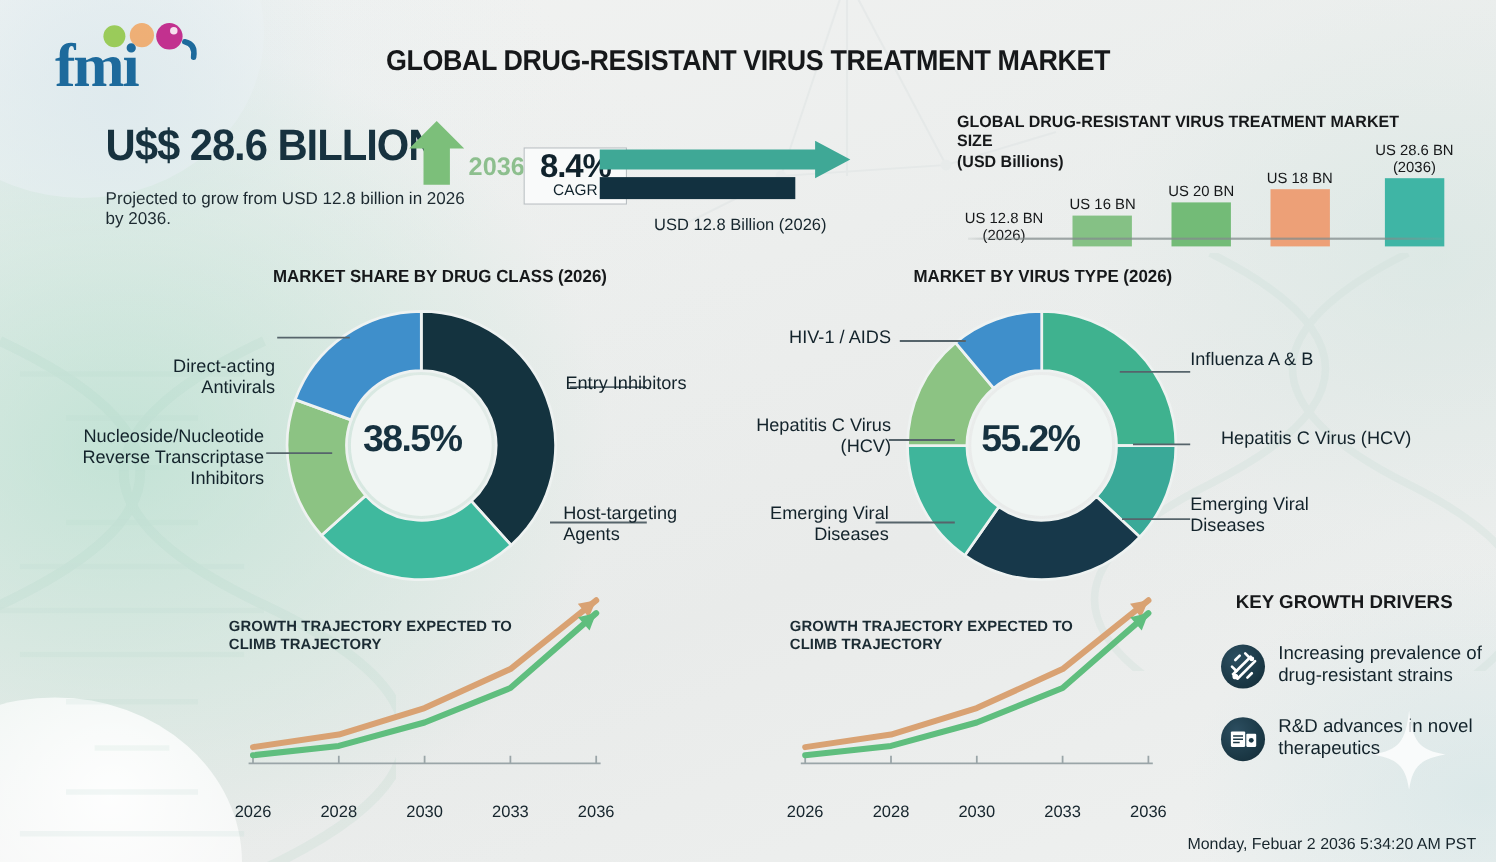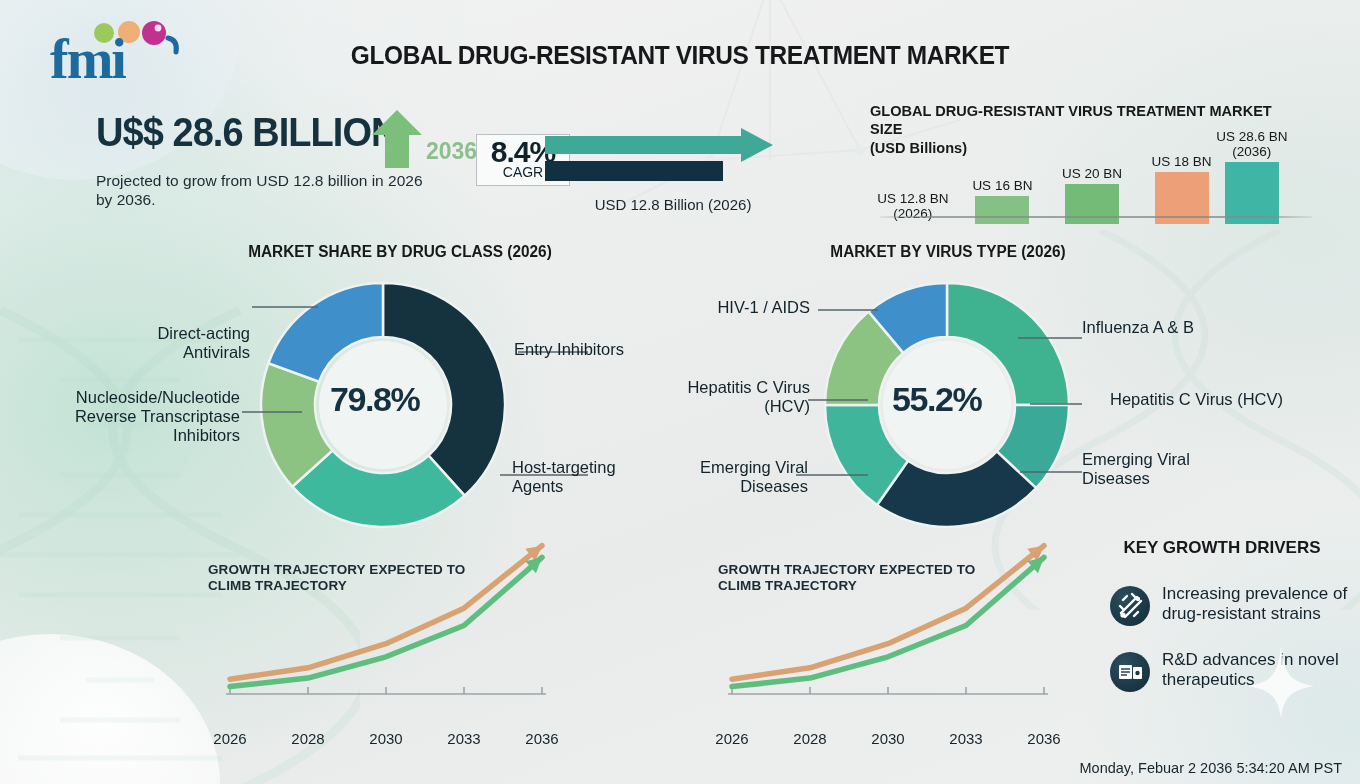--- a/index.html
+++ b/index.html
@@ -241,36 +241,36 @@
         <div class="msz-bar" style="height: 28px; width: 54px; background: rgb(133, 193, 133);"></div>
       </div>
       <div class="msz-col" style="left: 179.2px; width: 89.6px;">
         <div class="msz-lab">US 20 BN</div>
         <div class="msz-bar" style="height: 40px; width: 54px; background: rgb(115, 187, 119);"></div>
       </div>
       <div class="msz-col" style="left: 268.8px; width: 89.6px;">
         <div class="msz-lab">US 18 BN</div>
         <div class="msz-bar" style="height: 52px; width: 54px; background: rgb(237, 160, 119);"></div>
       </div>
-      <div class="msz-col" style="left: 339px; width: 89.6px;">
+      <div class="msz-col" style="left: 373px; width: 89.6px;">
         <div class="msz-lab">US 28.6 BN<br>(2036)</div>
         <div class="msz-bar" style="height: 62px; width: 54px; background: rgb(63, 181, 165);"></div>
       </div>
     </div>
   <div id="msz-axis"></div>
 
   <div class="chart-title" style="left:240px; top:243px; width:320px;">MARKET SHARE BY DRUG CLASS (2026)</div>
   <svg class="donut" style="left:256px; top:278px; width:254px; height:254px;" viewBox="0 0 254 254" id="donut-left">
       <path d="M127.00000000000001,5 A122,122 0 0 1 208.6339339757807,217.66366870824208 L172.50088123240238,177.53384813246282 A68,68 0 0 0 127,59 Z" fill="#14333f" stroke="#eef2f1" stroke-width="2.5"></path>
       <path d="M208.6339339757807,217.66366870824208 A122,122 0 0 1 36.33633129175793,208.63393397578074 L76.4661518675372,172.50088123240238 A68,68 0 0 0 172.50088123240238,177.53384813246282 Z" fill="#3fb99e" stroke="#eef2f1" stroke-width="2.5"></path>
       <path d="M36.33633129175793,208.63393397578074 A122,122 0 0 1 12.357500264119167,85.27354251426843 L63.100901786558225,103.74263025385453 A68,68 0 0 0 76.4661518675372,172.50088123240238 Z" fill="#8cc383" stroke="#eef2f1" stroke-width="2.5"></path>
       <path d="M12.357500264119167,85.27354251426843 A122,122 0 0 1 126.99999999999997,5 L126.99999999999999,59 A68,68 0 0 0 63.100901786558225,103.74263025385453 Z" fill="#3f8fcb" stroke="#eef2f1" stroke-width="2.5"></path>
       <circle cx="127" cy="127" r="64" fill="#f0f5f3"></circle>
     </svg>
-  <div class="donut-center-label" style="left:330px; top:380px;">79.8%</div>
+  <div class="donut-center-label" style="left:330px; top:380px;">38.5%</div>
 
   <svg style="position:absolute;left:240px;top:280px;width:420px;height:250px;pointer-events:none;" viewBox="0 0 420 250">
     <g stroke="#56646b" stroke-width="1.6" fill="none">
       <line x1="12" y1="27" x2="78" y2="27"></line>
       <line x1="2" y1="132" x2="62" y2="132"></line>
       <line x1="278" y1="72" x2="348" y2="72"></line>
       <line x1="260" y1="195" x2="348" y2="195"></line>
     </g>
   </svg>
 

